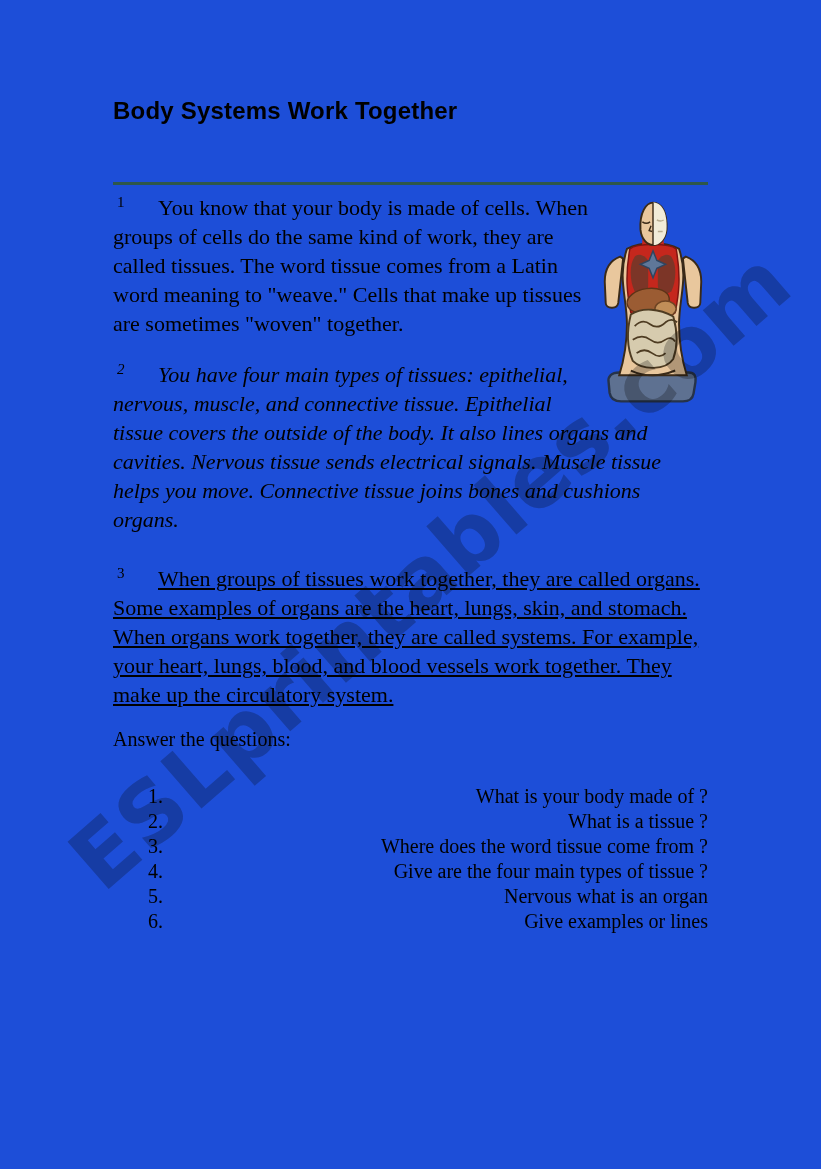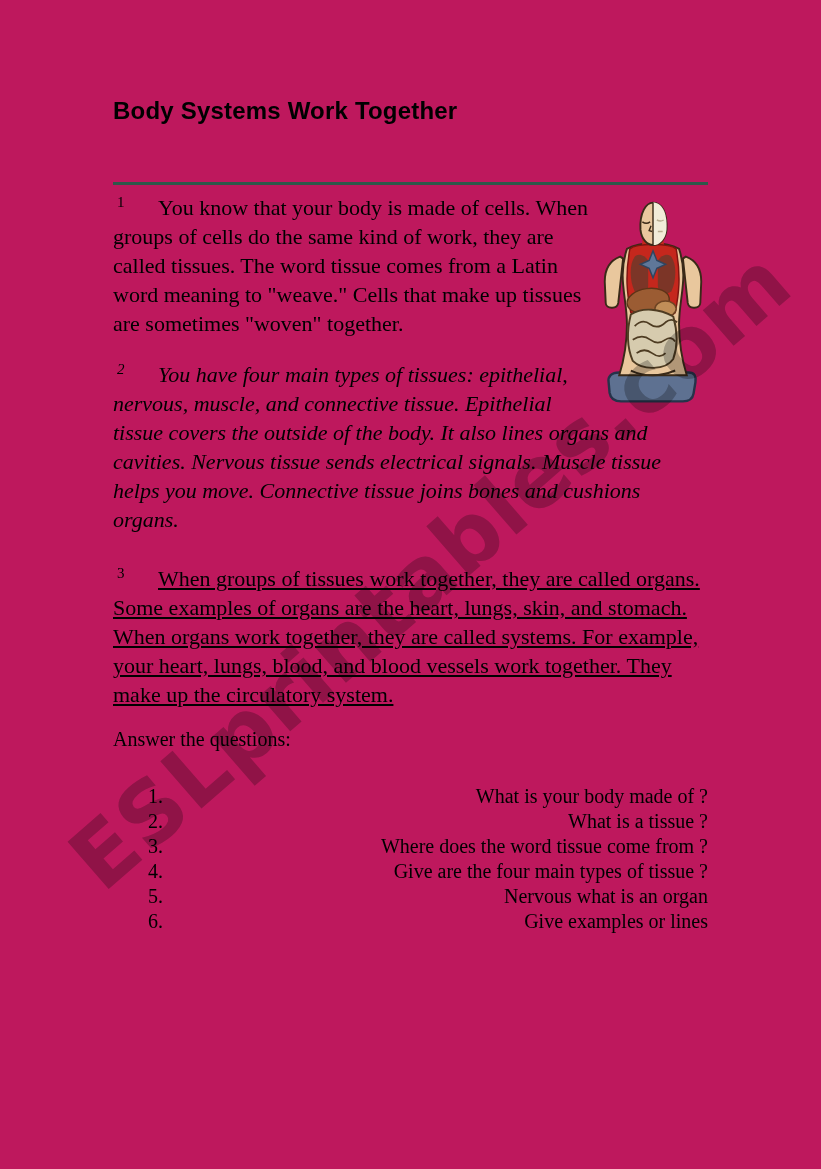--- a/index.html
+++ b/index.html
@@ -1,19 +1,19 @@
 <!DOCTYPE html>
 <html><head>
 <meta charset="utf-8">
 <style>
   html,body{margin:0;padding:0;background:#888;}
   .page{
     position:relative;
     width:821px;height:1169px;
-    background:#be185d;
+    background:#1d4ed8;
     overflow:hidden;
     font-family:"Liberation Serif", serif;
     color:#000;
   }
   .content{
     position:absolute;
     left:113px;top:0;
     width:595px;
   }
   h1.title{

